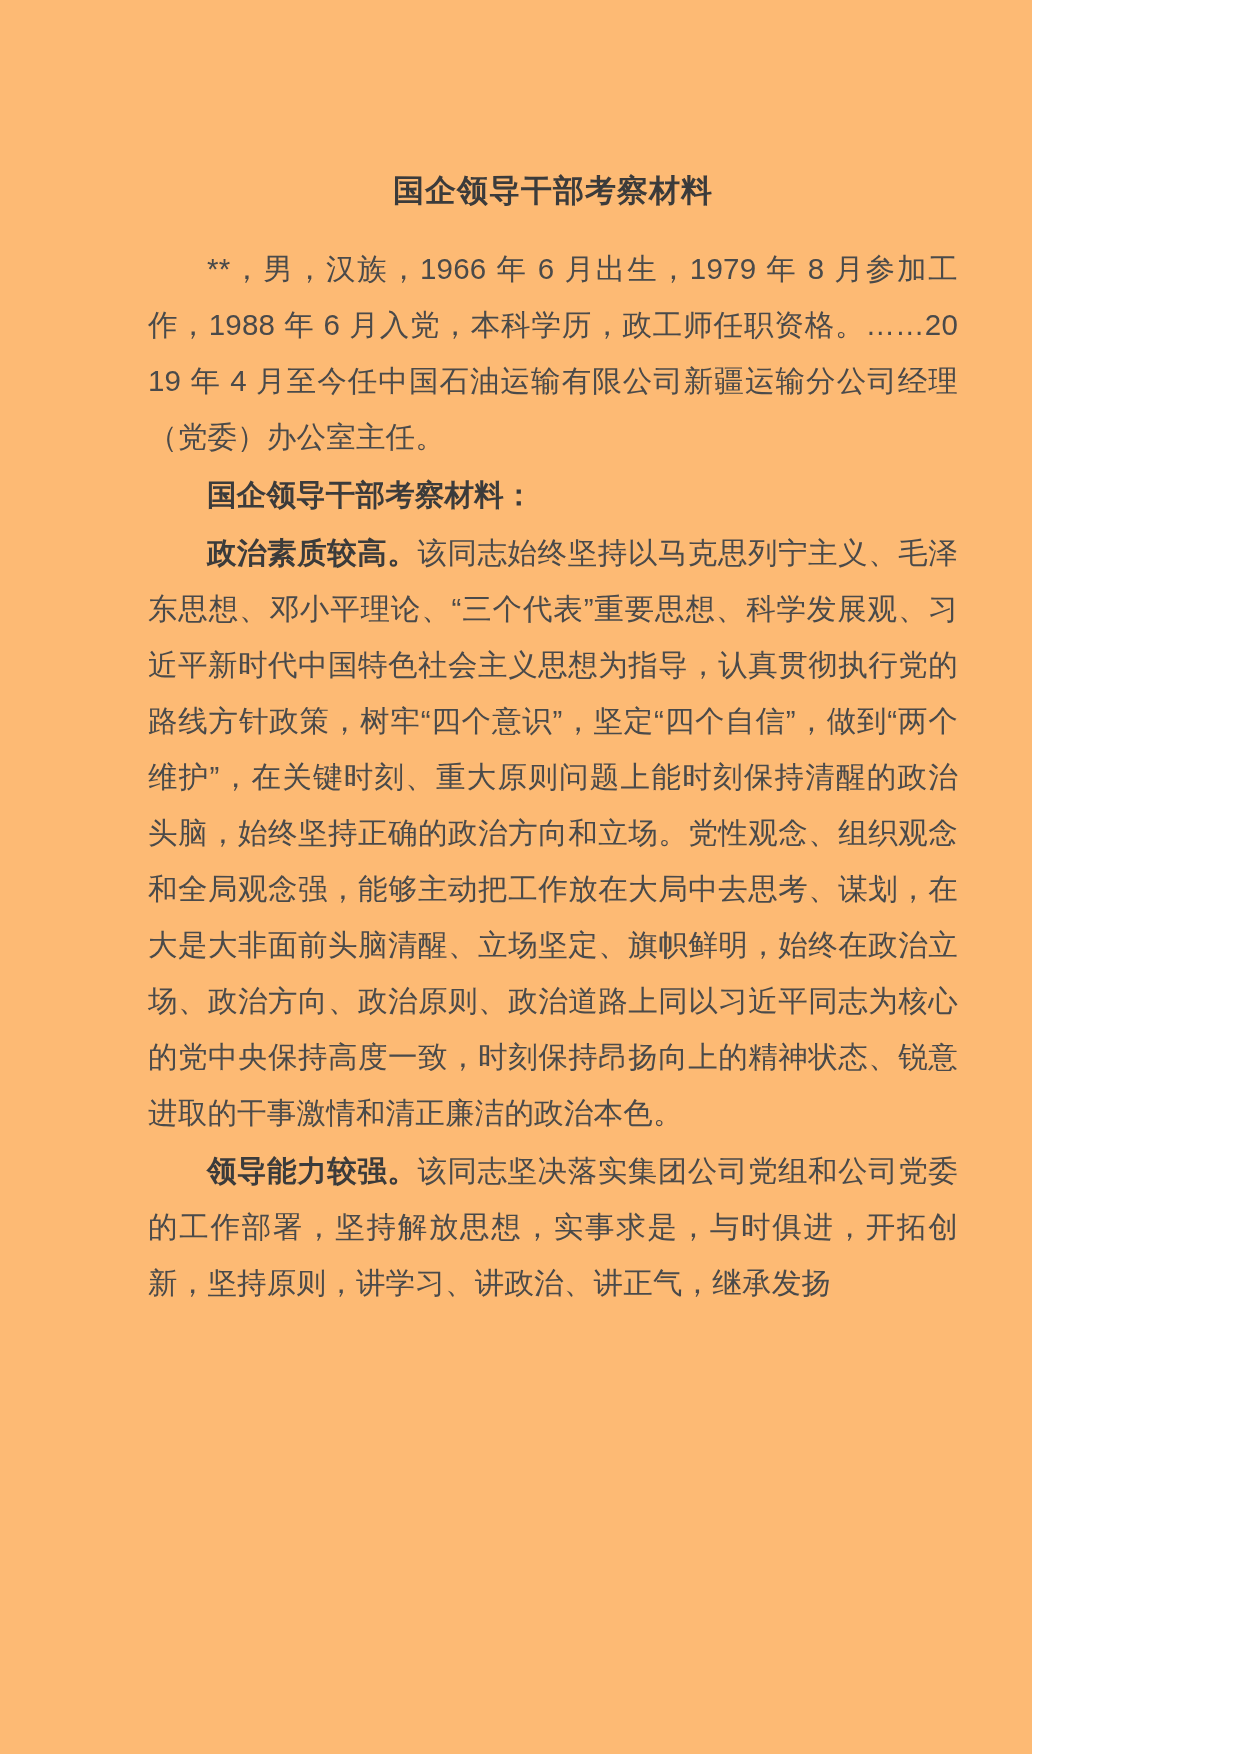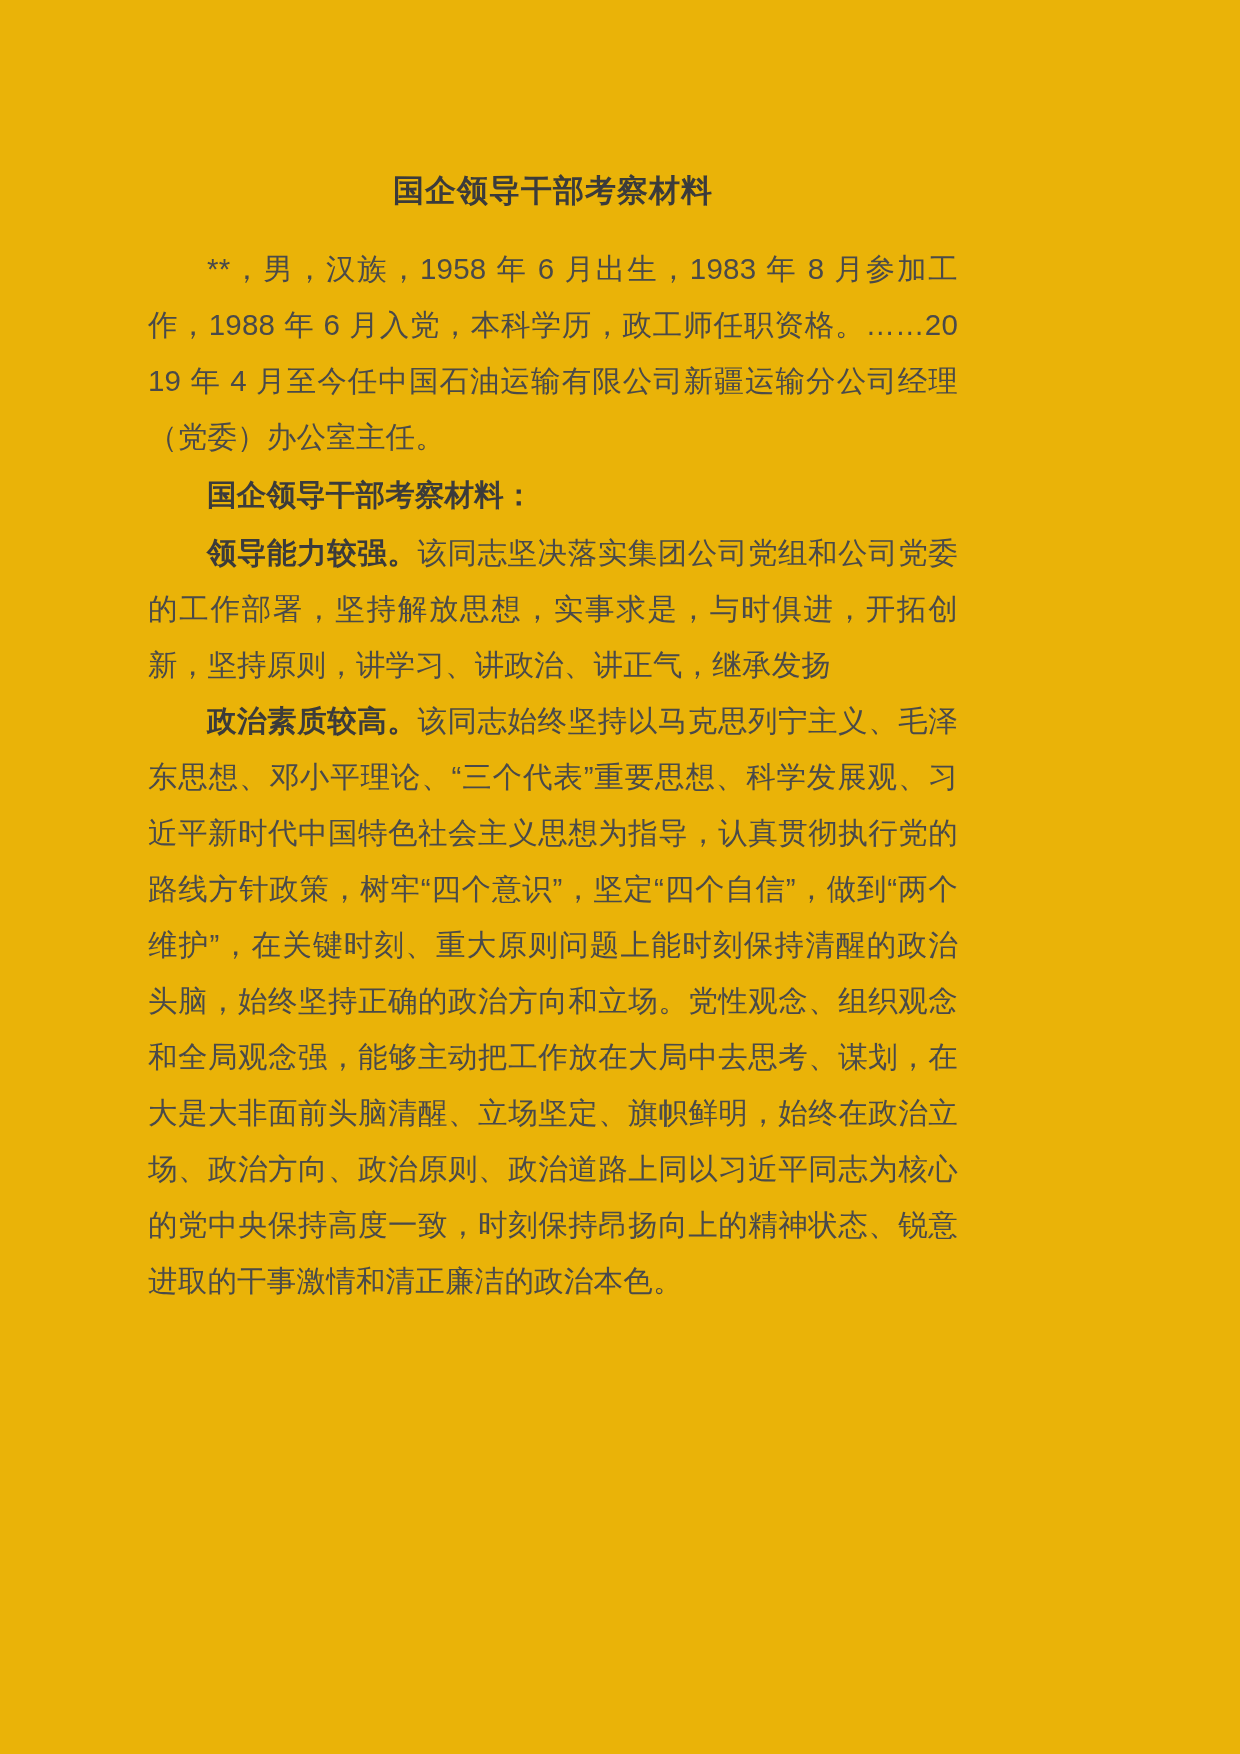--- a/index.html
+++ b/index.html
@@ -12,23 +12,23 @@
     width: 1240px;
     height: 1754px;
     position: relative;
     font-family: "Liberation Sans", "DejaVu Sans", sans-serif;
     overflow: hidden;
   }
   .page {
     position: absolute;
     top: 0;
     left: 0;
-    width: 1240px;
+    width: 1032px;
     height: 1754px;
-    background: #eab308;
+    background: #fdba74;
     box-sizing: border-box;
     text-decoration: underline;
   }
   .content {
     position: absolute;
     left: 148px;
     top: 168px;
     width: 810px;
   }
   .doc-title {
@@ -69,22 +69,22 @@
   }
 </style>
 </head>
 <body>
 
 <div class="page">
   <div class="content">
 
     <h1 class="doc-title">国企领导干部考察材料</h1>
 
-    <p class="para">**，男，汉族，1958 年 6 月出生，1983 年 8 月参加工作，1988 年 6 月入党，本科学历，政工师任职资格。……2019 年 4 月至今任中国石油运输有限公司新疆运输分公司经理（党委）办公室主任。</p>
+    <p class="para">**，男，汉族，1966 年 6 月出生，1979 年 8 月参加工作，1988 年 6 月入党，本科学历，政工师任职资格。……2019 年 4 月至今任中国石油运输有限公司新疆运输分公司经理（党委）办公室主任。</p>
 
     <p class="heading-para">国企领导干部考察材料：</p>
 
+    <p class="para"><span class="b">政治素质较高。</span><span>该同志始终坚持以马克思列宁主义、毛泽东思想、邓小平理论、“三个代表”重要思想、科学发展观、习近平新时代中国特色社会主义思想为指导，认真贯彻执行党的路线方针政策，树牢“四个意识”，坚定“四个自信”，做到“两个维护”，在关键时刻、重大原则问题上能时刻保持清醒的政治头脑，始终坚持正确的政治方向和立场。党性观念、组织观念和全局观念强，能够主动把工作放在大局中去思考、谋划，在大是大非面前头脑清醒、立场坚定、旗帜鲜明，始终在政治立场、政治方向、政治原则、政治道路上同以习近平同志为核心的党中央保持高度一致，时刻保持昂扬向上的精神状态、锐意进取的干事激情和清正廉洁的政治本色。</span></p>
+
     <p class="para tight"><span class="b">领导能力较强。</span><span>该同志坚决落实集团公司党组和公司党委的工作部署，坚持解放思想，实事求是，与时俱进，开拓创新，坚持原则，讲学习、讲政治、讲正气，继承发扬</span></p>
-
-    <p class="para"><span class="b">政治素质较高。</span><span>该同志始终坚持以马克思列宁主义、毛泽东思想、邓小平理论、“三个代表”重要思想、科学发展观、习近平新时代中国特色社会主义思想为指导，认真贯彻执行党的路线方针政策，树牢“四个意识”，坚定“四个自信”，做到“两个维护”，在关键时刻、重大原则问题上能时刻保持清醒的政治头脑，始终坚持正确的政治方向和立场。党性观念、组织观念和全局观念强，能够主动把工作放在大局中去思考、谋划，在大是大非面前头脑清醒、立场坚定、旗帜鲜明，始终在政治立场、政治方向、政治原则、政治道路上同以习近平同志为核心的党中央保持高度一致，时刻保持昂扬向上的精神状态、锐意进取的干事激情和清正廉洁的政治本色。</span></p>
 
   </div>
 </div>
 
 </body></html>

